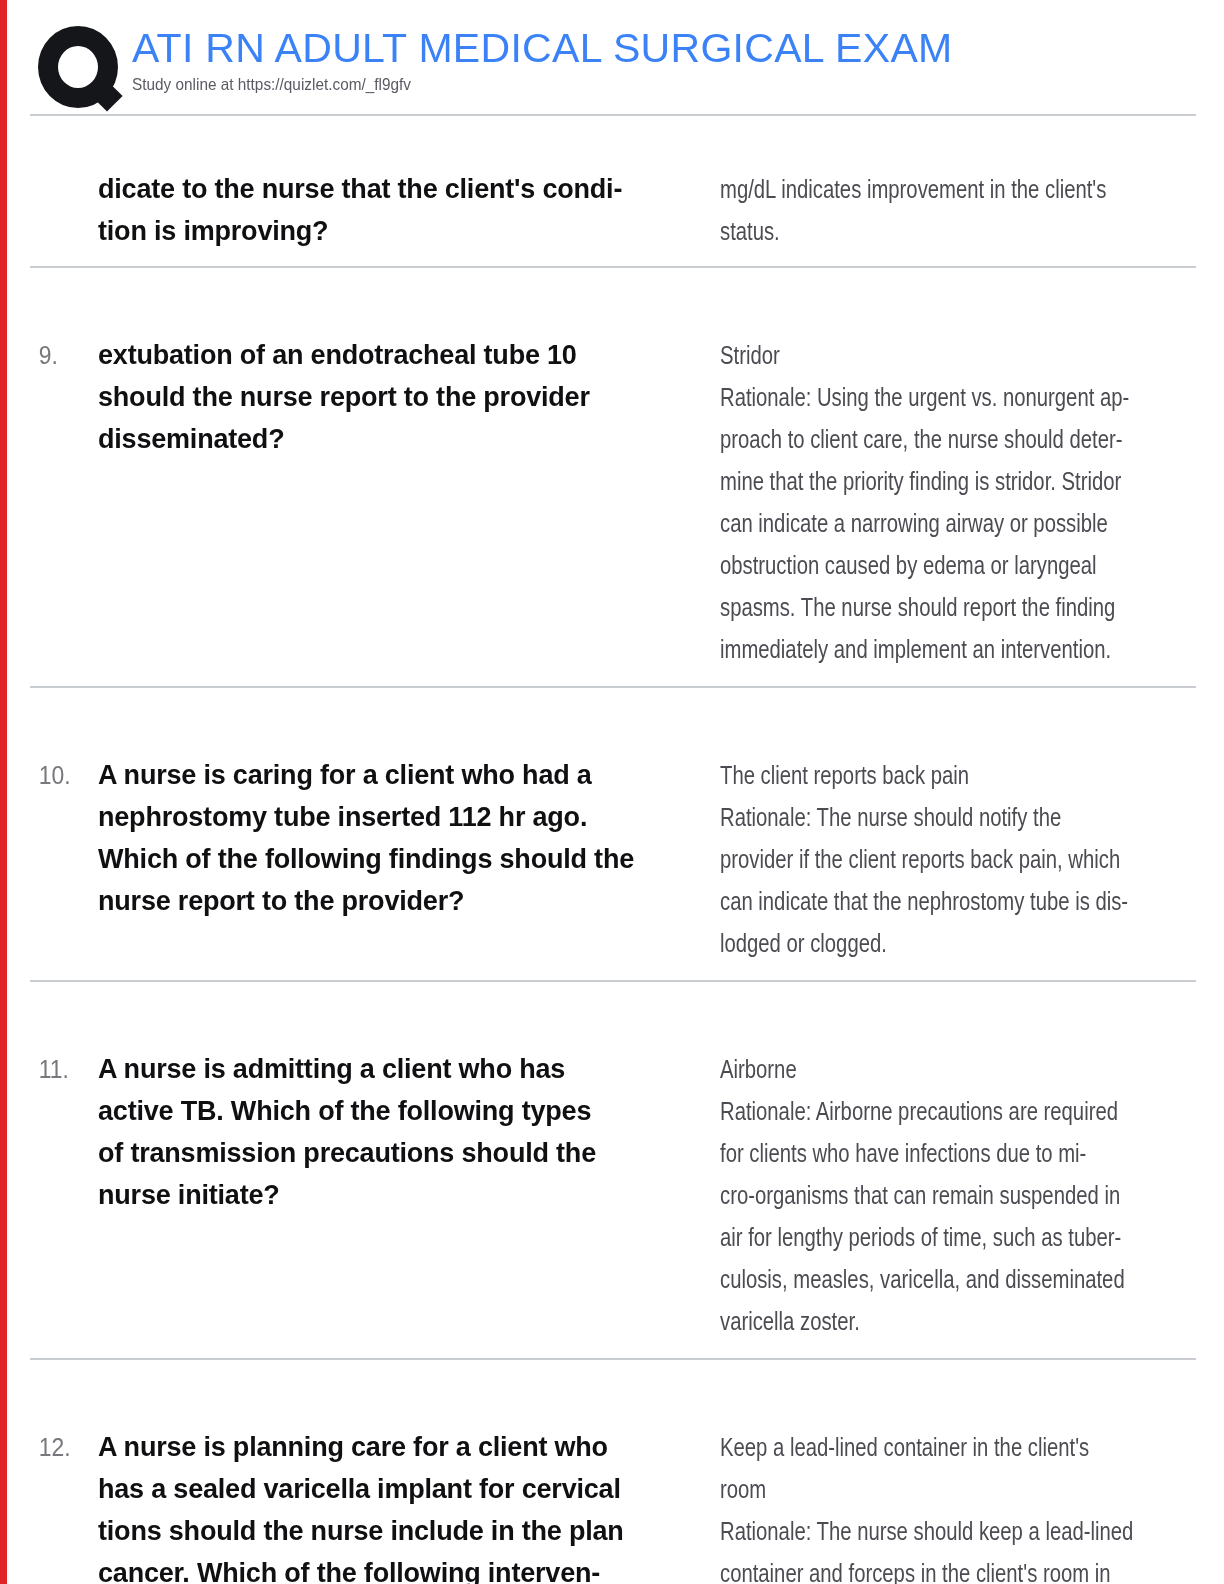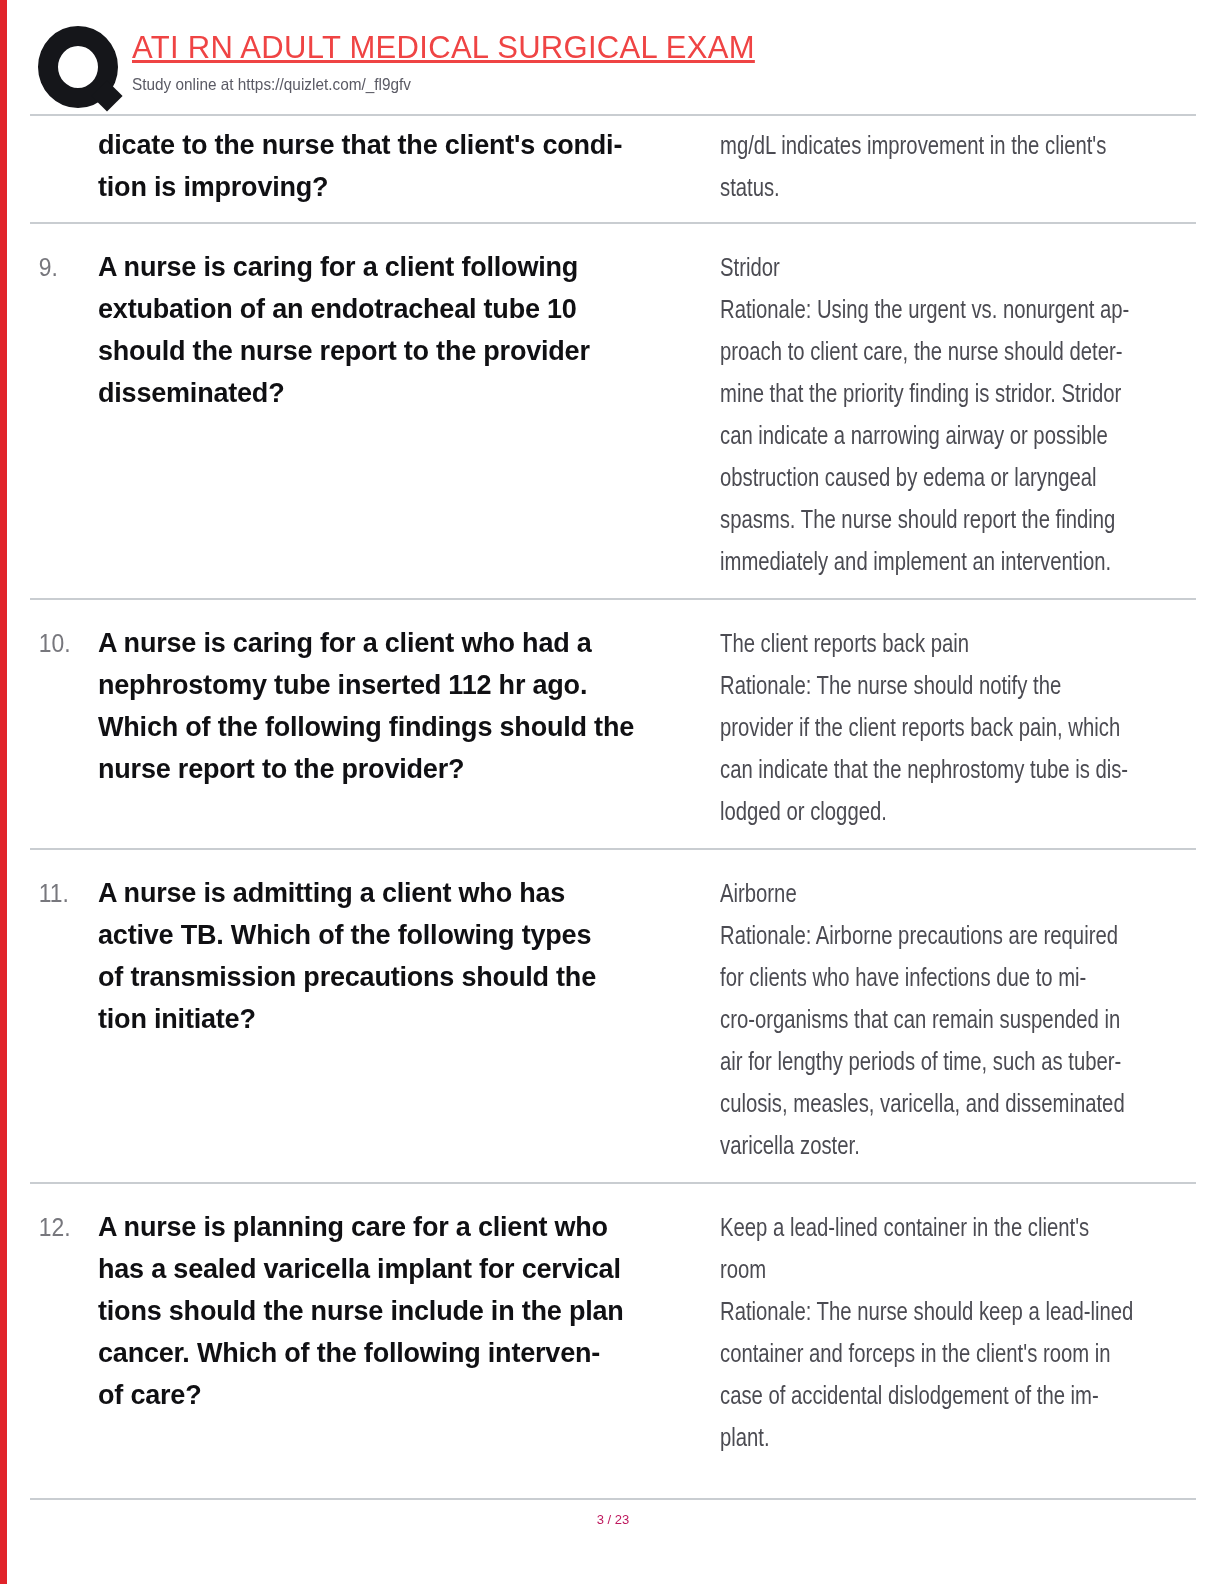--- a/index.html
+++ b/index.html
@@ -16,32 +16,33 @@
   header{
     display:flex;align-items:flex-start;gap:14px;
     padding:26px 0 6px 8px;
     border-bottom:2px solid #c9cdd1;
   }
   .logo{width:80px;height:82px;position:relative;flex:0 0 auto;}
   .logo .ring{position:absolute;inset:0;border:20px solid #15161a;border-radius:50%;box-sizing:border-box;}
   .logo .tail{position:absolute;right:0px;bottom:1px;width:22px;height:22px;background:#15161a;transform:rotate(45deg);}
   .header-text{padding-top:4px;}
   .title{
-    font-size:31px;color:#ef4444;letter-spacing:.3px;line-height:36px;text-decoration:underline;
+    font-size:41px;color:#3b82f6;letter-spacing:.3px;line-height:36px;
   }
   .subtitle{
     font-size:16.5px;color:#5a5a64;margin-top:9px;
     transform:scaleX(.93);transform-origin:0 50%;white-space:nowrap;
   }
 
   
   .qa-row{
     display:grid;grid-template-columns:68px 622px 1fr;
     padding:22px 0 16px;
     border-bottom:2px solid #c9cdd1;
+    margin-top:44px;
   }
   .qa-row.first{padding:8px 0 14px;}
   .qa-row.last{padding-bottom:40px;}
   .qa-num{
     font-size:26px;line-height:42px;color:#77777d;
     padding-left:10px;
     transform:scaleX(.88);transform-origin:0 0;
   }
   .qa-question{
     font-size:27px;line-height:42px;color:#101013;font-weight:600;
@@ -85,21 +86,20 @@
           <div class="q-line">tion is improving?</div>
         </div>
         <div class="qa-answer">
           <div class="a-line">mg/dL indicates improvement in the client's</div>
           <div class="a-line">status.</div>
         </div>
       </div>
       <div class="qa-row">
         <div class="qa-num">9.</div>
         <div class="qa-question">
-          <div class="q-line">A nurse is caring for a client following</div>
           <div class="q-line">extubation of an endotracheal tube 10</div>
           <div class="q-line">should the nurse report to the provider</div>
           <div class="q-line">disseminated?</div>
         </div>
         <div class="qa-answer">
           <div class="a-line">Stridor</div>
           <div class="a-line">Rationale: Using the urgent vs. nonurgent ap-</div>
           <div class="a-line">proach to client care, the nurse should deter-</div>
           <div class="a-line">mine that the priority finding is stridor. Stridor</div>
           <div class="a-line">can indicate a narrowing airway or possible</div>
@@ -123,21 +123,21 @@
           <div class="a-line">can indicate that the nephrostomy tube is dis-</div>
           <div class="a-line">lodged or clogged.</div>
         </div>
       </div>
       <div class="qa-row">
         <div class="qa-num">11.</div>
         <div class="qa-question">
           <div class="q-line">A nurse is admitting a client who has</div>
           <div class="q-line">active TB. Which of the following types</div>
           <div class="q-line">of transmission precautions should the</div>
-          <div class="q-line">tion initiate?</div>
+          <div class="q-line">nurse initiate?</div>
         </div>
         <div class="qa-answer">
           <div class="a-line">Airborne</div>
           <div class="a-line">Rationale: Airborne precautions are required</div>
           <div class="a-line">for clients who have infections due to mi-</div>
           <div class="a-line">cro-organisms that can remain suspended in</div>
           <div class="a-line">air for lengthy periods of time, such as tuber-</div>
           <div class="a-line">culosis, measles, varicella, and disseminated</div>
           <div class="a-line">varicella zoster.</div>
         </div>

